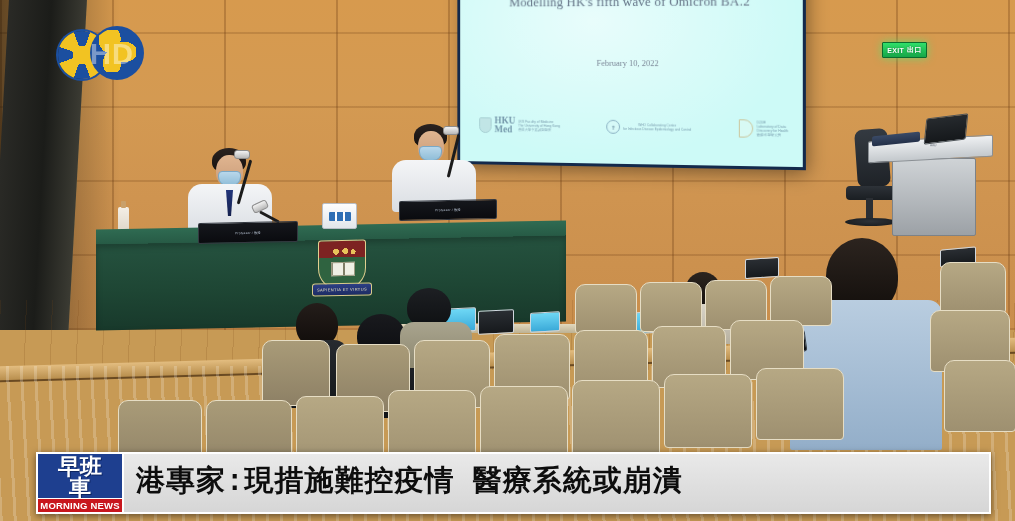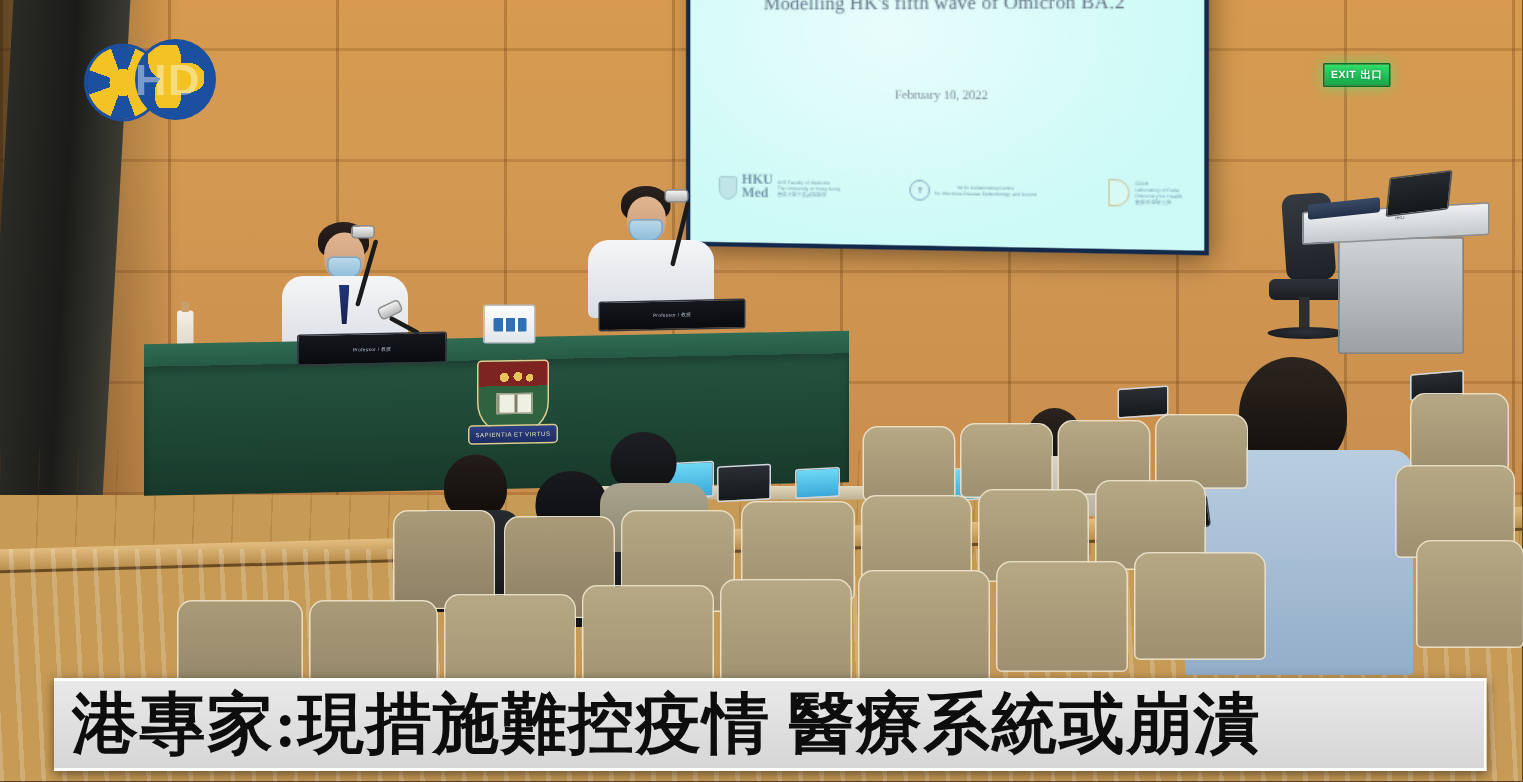--- a/index.html
+++ b/index.html
@@ -367,23 +367,23 @@
     text-align:center; padding:1px 0 1px;
     margin-top:auto; border-top:1px solid #fff;
   }
   .banner-headline {
     flex:1; background:linear-gradient(180deg,#e9e9e9,#d6d6d6);
     border:2px solid #ffffff; border-left:none;
     display:flex; align-items:center;
     padding-left:12px;
   }
   .banner-headline span {
-    font-size:44px; font-weight:700; color:#0d0d0d;
+    font-size:29px; font-weight:700; color:#0d0d0d;
     letter-spacing:1px; line-height:44px;
-    font-family:Liberation Serif, serif;
+    font-family:Liberation Mono, monospace;
   }
 </style>
 </head>
 <body>
 
 <div id="stage">
 
   <div class="wall">
     <div class="wall-panels"></div>
   </div>
@@ -551,18 +551,23 @@
   <div class="seat" style="left:756px; top:368px; width:88px; height:72px;"></div>
   <div class="seat" style="left:944px; top:360px; width:72px; height:72px;"></div>
 
   <div class="chan-logo">
     <div class="chan-spiral"></div>
     <div class="chan-globe"></div>
   </div>
   <div class="hd-text">HD</div>
 
   <div class="banner">
+    <div class="banner-logo">
+      <div class="banner-logo-cn">早班</div>
+      <div class="banner-logo-cn">車</div>
+      <div class="banner-logo-en">MORNING NEWS</div>
+    </div>
     <div class="banner-headline">
       <span>港專家:現措施難控疫情 醫療系統或崩潰</span>
     </div>
   </div>
 
 </div>
 
 </body></html>

